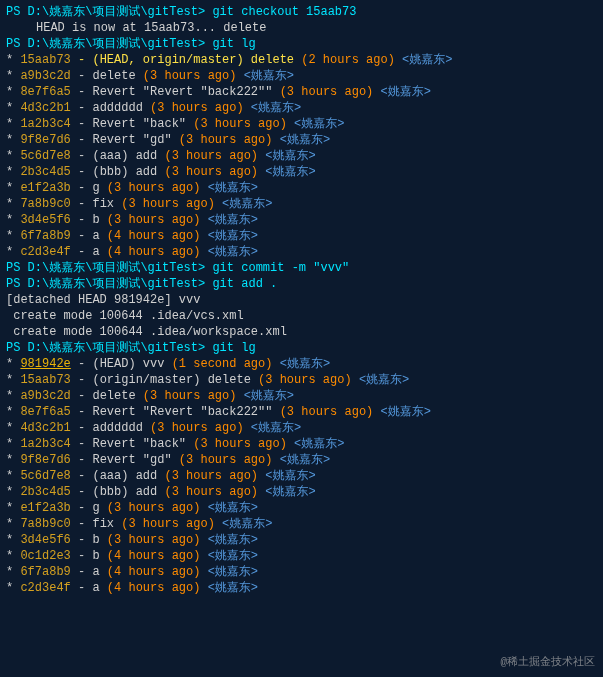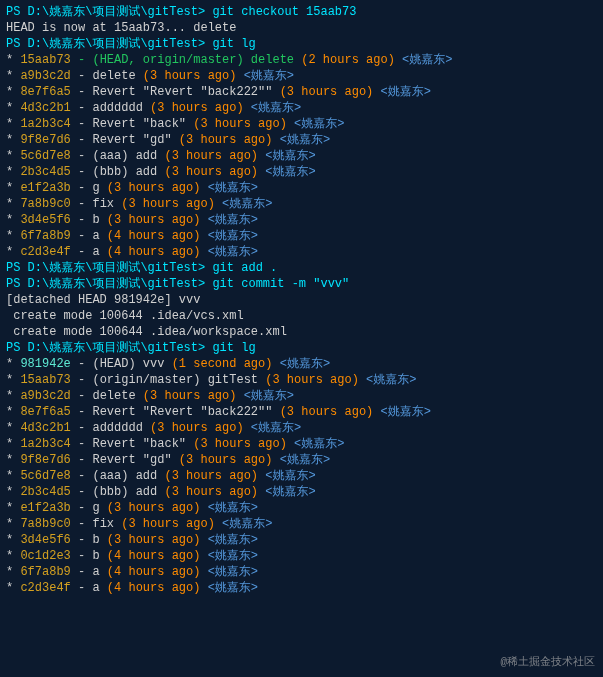--- a/index.html
+++ b/index.html
@@ -33,43 +33,43 @@
       font-size: 11px;
       opacity: 0.7;
     }
   </style>
 </head>
 <body>
 
 <div class="terminal">
   <div id="terminal-content">
       <div class="line"><span style="color: rgb(0, 229, 255);">PS D:\姚嘉东\项目测试\gitTest&gt; git checkout 15aab73</span></div>
-      <div class="line"><span style="color: rgb(208, 208, 208);">HEAD is now at 15aab73... delete</span></div>
+      <div class="line"><span style="color: rgb(208, 208, 208); margin-left: 30px;">HEAD is now at 15aab73... delete</span></div>
       <div class="line"><span style="color: rgb(0, 229, 255);">PS D:\姚嘉东\项目测试\gitTest&gt; git lg</span></div>
-      <div class="line"><span style="color: rgb(208, 208, 208);">* </span><span style="color: rgb(212, 160, 32);">15aab73</span><span style="color: #22c55e;"> - (HEAD, origin/master) delete </span><span style="color: rgb(255, 140, 0);">(2 hours ago)</span><span style="color: rgb(85, 153, 221);"> &lt;姚嘉东&gt;</span></div>
+      <div class="line"><span style="color: rgb(208, 208, 208);">* </span><span style="color: rgb(212, 160, 32);">15aab73</span><span style="color: #fde047;"> - (HEAD, origin/master) delete </span><span style="color: rgb(255, 140, 0);">(2 hours ago)</span><span style="color: rgb(85, 153, 221);"> &lt;姚嘉东&gt;</span></div>
       <div class="line"><span style="color: rgb(208, 208, 208);">* </span><span style="color: rgb(212, 160, 32);">a9b3c2d</span><span style="color: rgb(208, 208, 208);"> - delete </span><span style="color: rgb(255, 140, 0);">(3 hours ago)</span><span style="color: rgb(85, 153, 221);"> &lt;姚嘉东&gt;</span></div>
       <div class="line"><span style="color: rgb(208, 208, 208);">* </span><span style="color: rgb(212, 160, 32);">8e7f6a5</span><span style="color: rgb(208, 208, 208);"> - Revert "Revert "back222"" </span><span style="color: rgb(255, 140, 0);">(3 hours ago)</span><span style="color: rgb(85, 153, 221);"> &lt;姚嘉东&gt;</span></div>
       <div class="line"><span style="color: rgb(208, 208, 208);">* </span><span style="color: rgb(212, 160, 32);">4d3c2b1</span><span style="color: rgb(208, 208, 208);"> - adddddd </span><span style="color: rgb(255, 140, 0);">(3 hours ago)</span><span style="color: rgb(85, 153, 221);"> &lt;姚嘉东&gt;</span></div>
       <div class="line"><span style="color: rgb(208, 208, 208);">* </span><span style="color: rgb(212, 160, 32);">1a2b3c4</span><span style="color: rgb(208, 208, 208);"> - Revert "back" </span><span style="color: rgb(255, 140, 0);">(3 hours ago)</span><span style="color: rgb(85, 153, 221);"> &lt;姚嘉东&gt;</span></div>
       <div class="line"><span style="color: rgb(208, 208, 208);">* </span><span style="color: rgb(212, 160, 32);">9f8e7d6</span><span style="color: rgb(208, 208, 208);"> - Revert "gd" </span><span style="color: rgb(255, 140, 0);">(3 hours ago)</span><span style="color: rgb(85, 153, 221);"> &lt;姚嘉东&gt;</span></div>
       <div class="line"><span style="color: rgb(208, 208, 208);">* </span><span style="color: rgb(212, 160, 32);">5c6d7e8</span><span style="color: rgb(208, 208, 208);"> - (aaa) add </span><span style="color: rgb(255, 140, 0);">(3 hours ago)</span><span style="color: rgb(85, 153, 221);"> &lt;姚嘉东&gt;</span></div>
       <div class="line"><span style="color: rgb(208, 208, 208);">* </span><span style="color: rgb(212, 160, 32);">2b3c4d5</span><span style="color: rgb(208, 208, 208);"> - (bbb) add </span><span style="color: rgb(255, 140, 0);">(3 hours ago)</span><span style="color: rgb(85, 153, 221);"> &lt;姚嘉东&gt;</span></div>
       <div class="line"><span style="color: rgb(208, 208, 208);">* </span><span style="color: rgb(212, 160, 32);">e1f2a3b</span><span style="color: rgb(208, 208, 208);"> - g </span><span style="color: rgb(255, 140, 0);">(3 hours ago)</span><span style="color: rgb(85, 153, 221);"> &lt;姚嘉东&gt;</span></div>
       <div class="line"><span style="color: rgb(208, 208, 208);">* </span><span style="color: rgb(212, 160, 32);">7a8b9c0</span><span style="color: rgb(208, 208, 208);"> - fix </span><span style="color: rgb(255, 140, 0);">(3 hours ago)</span><span style="color: rgb(85, 153, 221);"> &lt;姚嘉东&gt;</span></div>
       <div class="line"><span style="color: rgb(208, 208, 208);">* </span><span style="color: rgb(212, 160, 32);">3d4e5f6</span><span style="color: rgb(208, 208, 208);"> - b </span><span style="color: rgb(255, 140, 0);">(3 hours ago)</span><span style="color: rgb(85, 153, 221);"> &lt;姚嘉东&gt;</span></div>
       <div class="line"><span style="color: rgb(208, 208, 208);">* </span><span style="color: rgb(212, 160, 32);">6f7a8b9</span><span style="color: rgb(208, 208, 208);"> - a </span><span style="color: rgb(255, 140, 0);">(4 hours ago)</span><span style="color: rgb(85, 153, 221);"> &lt;姚嘉东&gt;</span></div>
       <div class="line"><span style="color: rgb(208, 208, 208);">* </span><span style="color: rgb(212, 160, 32);">c2d3e4f</span><span style="color: rgb(208, 208, 208);"> - a </span><span style="color: rgb(255, 140, 0);">(4 hours ago)</span><span style="color: rgb(85, 153, 221);"> &lt;姚嘉东&gt;</span></div>
+      <div class="line"><span style="color: rgb(0, 229, 255);">PS D:\姚嘉东\项目测试\gitTest&gt; git commit -m "vvv"</span></div>
       <div class="line"><span style="color: rgb(0, 229, 255);">PS D:\姚嘉东\项目测试\gitTest&gt; git add .</span></div>
-      <div class="line"><span style="color: rgb(0, 229, 255);">PS D:\姚嘉东\项目测试\gitTest&gt; git commit -m "vvv"</span></div>
       <div class="line"><span style="color: rgb(208, 208, 208);">[detached HEAD 981942e] vvv</span></div>
       <div class="line"><span style="color: rgb(208, 208, 208);"> create mode 100644 .idea/vcs.xml</span></div>
       <div class="line"><span style="color: rgb(208, 208, 208);"> create mode 100644 .idea/workspace.xml</span></div>
       <div class="line"><span style="color: rgb(0, 229, 255);">PS D:\姚嘉东\项目测试\gitTest&gt; git lg</span></div>
-      <div class="line"><span style="color: rgb(208, 208, 208);">* </span><span style="color: #5eead4;">981942e</span><span style="color: rgb(208, 208, 208);"> - (HEAD) vvv </span><span style="color: rgb(255, 140, 0);">(1 second ago)</span><span style="color: rgb(85, 153, 221);"> &lt;姚嘉东&gt;</span></div>
-      <div class="line"><span style="color: rgb(208, 208, 208);">* </span><span style="color: rgb(212, 160, 32);">15aab73</span><span style="color: rgb(208, 208, 208);"> - (origin/master) gitTest </span><span style="color: rgb(255, 140, 0);">(3 hours ago)</span><span style="color: rgb(85, 153, 221);"> &lt;姚嘉东&gt;</span></div>
+      <div class="line"><span style="color: rgb(208, 208, 208);">* </span><span style="color: #eab308; text-decoration: underline;">981942e</span><span style="color: rgb(208, 208, 208);"> - (HEAD) vvv </span><span style="color: rgb(255, 140, 0);">(1 second ago)</span><span style="color: rgb(85, 153, 221);"> &lt;姚嘉东&gt;</span></div>
+      <div class="line"><span style="color: rgb(208, 208, 208);">* </span><span style="color: rgb(212, 160, 32);">15aab73</span><span style="color: rgb(208, 208, 208);"> - (origin/master) delete </span><span style="color: rgb(255, 140, 0);">(3 hours ago)</span><span style="color: rgb(85, 153, 221);"> &lt;姚嘉东&gt;</span></div>
       <div class="line"><span style="color: rgb(208, 208, 208);">* </span><span style="color: rgb(212, 160, 32);">a9b3c2d</span><span style="color: rgb(208, 208, 208);"> - delete </span><span style="color: rgb(255, 140, 0);">(3 hours ago)</span><span style="color: rgb(85, 153, 221);"> &lt;姚嘉东&gt;</span></div>
       <div class="line"><span style="color: rgb(208, 208, 208);">* </span><span style="color: rgb(212, 160, 32);">8e7f6a5</span><span style="color: rgb(208, 208, 208);"> - Revert "Revert "back222"" </span><span style="color: rgb(255, 140, 0);">(3 hours ago)</span><span style="color: rgb(85, 153, 221);"> &lt;姚嘉东&gt;</span></div>
       <div class="line"><span style="color: rgb(208, 208, 208);">* </span><span style="color: rgb(212, 160, 32);">4d3c2b1</span><span style="color: rgb(208, 208, 208);"> - adddddd </span><span style="color: rgb(255, 140, 0);">(3 hours ago)</span><span style="color: rgb(85, 153, 221);"> &lt;姚嘉东&gt;</span></div>
       <div class="line"><span style="color: rgb(208, 208, 208);">* </span><span style="color: rgb(212, 160, 32);">1a2b3c4</span><span style="color: rgb(208, 208, 208);"> - Revert "back" </span><span style="color: rgb(255, 140, 0);">(3 hours ago)</span><span style="color: rgb(85, 153, 221);"> &lt;姚嘉东&gt;</span></div>
       <div class="line"><span style="color: rgb(208, 208, 208);">* </span><span style="color: rgb(212, 160, 32);">9f8e7d6</span><span style="color: rgb(208, 208, 208);"> - Revert "gd" </span><span style="color: rgb(255, 140, 0);">(3 hours ago)</span><span style="color: rgb(85, 153, 221);"> &lt;姚嘉东&gt;</span></div>
       <div class="line"><span style="color: rgb(208, 208, 208);">* </span><span style="color: rgb(212, 160, 32);">5c6d7e8</span><span style="color: rgb(208, 208, 208);"> - (aaa) add </span><span style="color: rgb(255, 140, 0);">(3 hours ago)</span><span style="color: rgb(85, 153, 221);"> &lt;姚嘉东&gt;</span></div>
       <div class="line"><span style="color: rgb(208, 208, 208);">* </span><span style="color: rgb(212, 160, 32);">2b3c4d5</span><span style="color: rgb(208, 208, 208);"> - (bbb) add </span><span style="color: rgb(255, 140, 0);">(3 hours ago)</span><span style="color: rgb(85, 153, 221);"> &lt;姚嘉东&gt;</span></div>
       <div class="line"><span style="color: rgb(208, 208, 208);">* </span><span style="color: rgb(212, 160, 32);">e1f2a3b</span><span style="color: rgb(208, 208, 208);"> - g </span><span style="color: rgb(255, 140, 0);">(3 hours ago)</span><span style="color: rgb(85, 153, 221);"> &lt;姚嘉东&gt;</span></div>
       <div class="line"><span style="color: rgb(208, 208, 208);">* </span><span style="color: rgb(212, 160, 32);">7a8b9c0</span><span style="color: rgb(208, 208, 208);"> - fix </span><span style="color: rgb(255, 140, 0);">(3 hours ago)</span><span style="color: rgb(85, 153, 221);"> &lt;姚嘉东&gt;</span></div>
       <div class="line"><span style="color: rgb(208, 208, 208);">* </span><span style="color: rgb(212, 160, 32);">3d4e5f6</span><span style="color: rgb(208, 208, 208);"> - b </span><span style="color: rgb(255, 140, 0);">(3 hours ago)</span><span style="color: rgb(85, 153, 221);"> &lt;姚嘉东&gt;</span></div>

